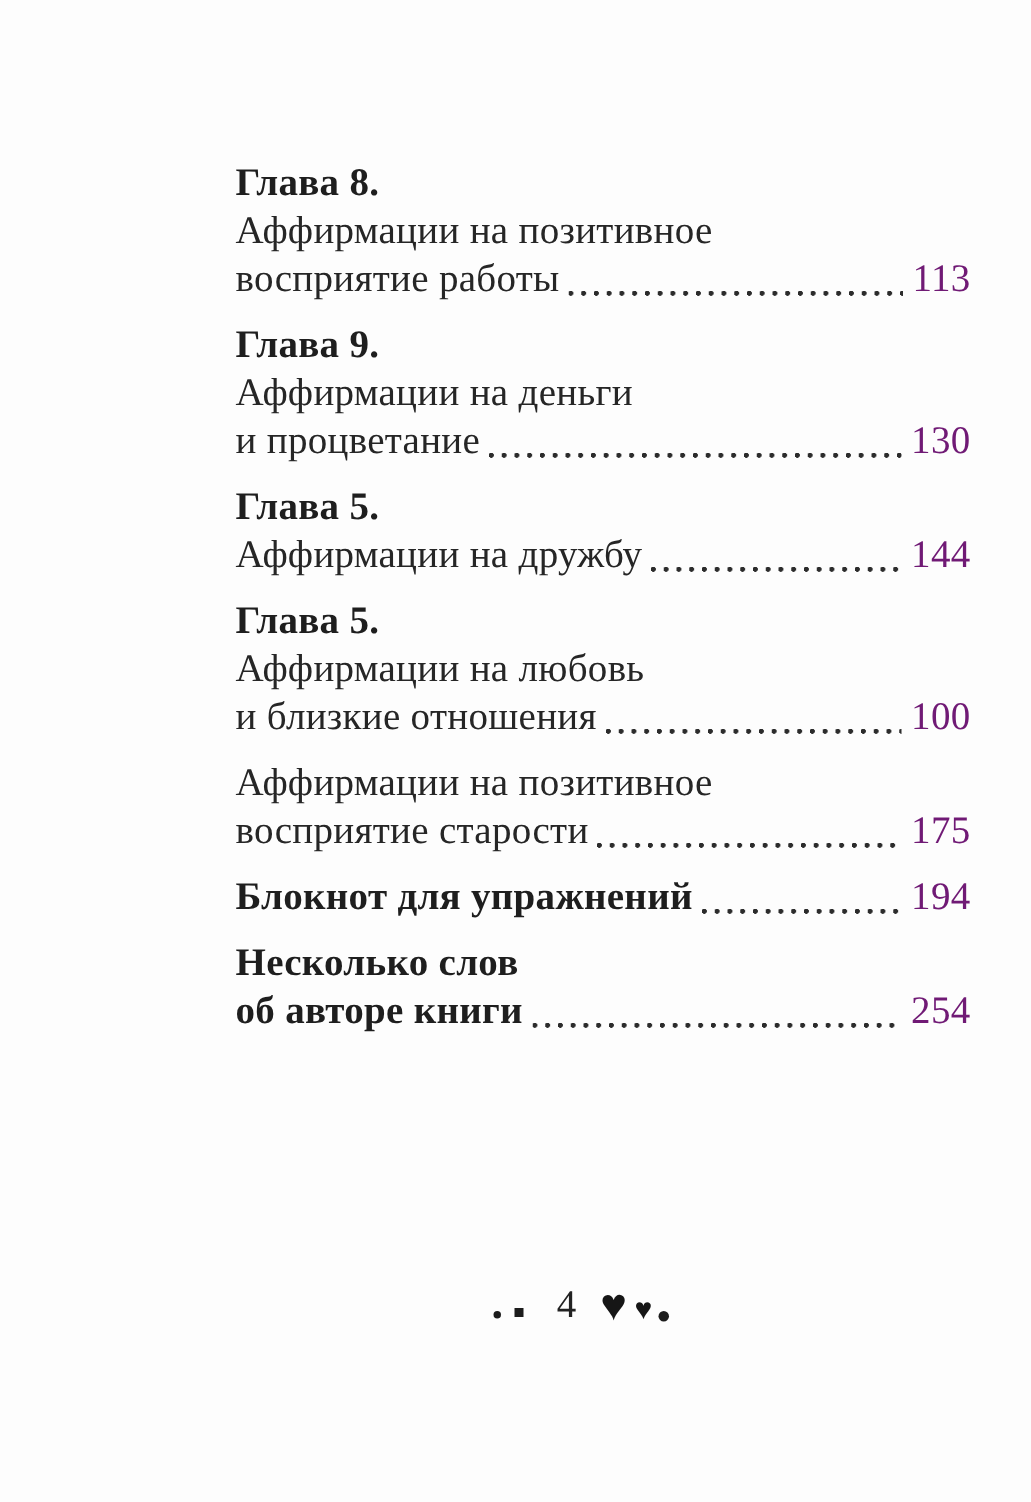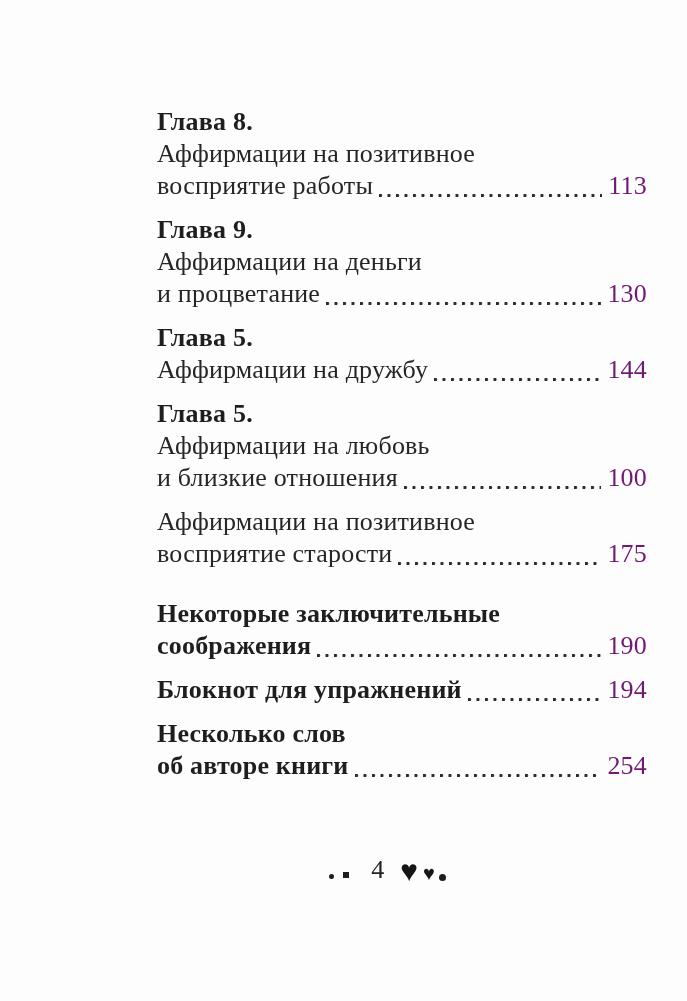--- a/index.html
+++ b/index.html
@@ -170,29 +170,20 @@
 
     <div class="entry">
     <div class="toc-line">Аффирмации на позитивное</div>
         <div class="toc-line toc-line-last">
           <span class="title-text">восприятие старости</span>
           <span class="leader"></span>
           <span class="page-num">175</span>
         </div>
       </div>
 
-    <div class="entry bold-title section-break">
-
-    <div class="toc-line">Некоторые заключительные</div>
-        <div class="toc-line toc-line-last">
-          <span class="title-text">соображения</span>
-          <span class="leader"></span>
-          <span class="page-num">190</span>
-        </div>
-      </div>
 
     <div class="entry bold-title">
 
     <div class="toc-line toc-line-last">
           <span class="title-text">Блокнот для упражнений</span>
           <span class="leader"></span>
           <span class="page-num">194</span>
         </div>
       </div>
 

